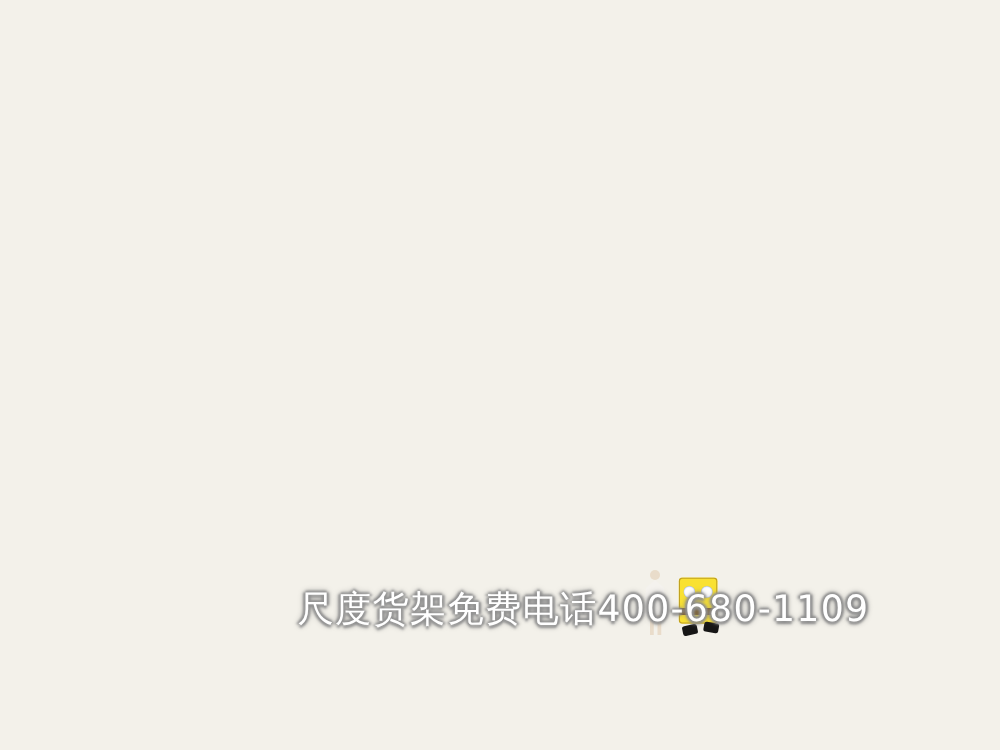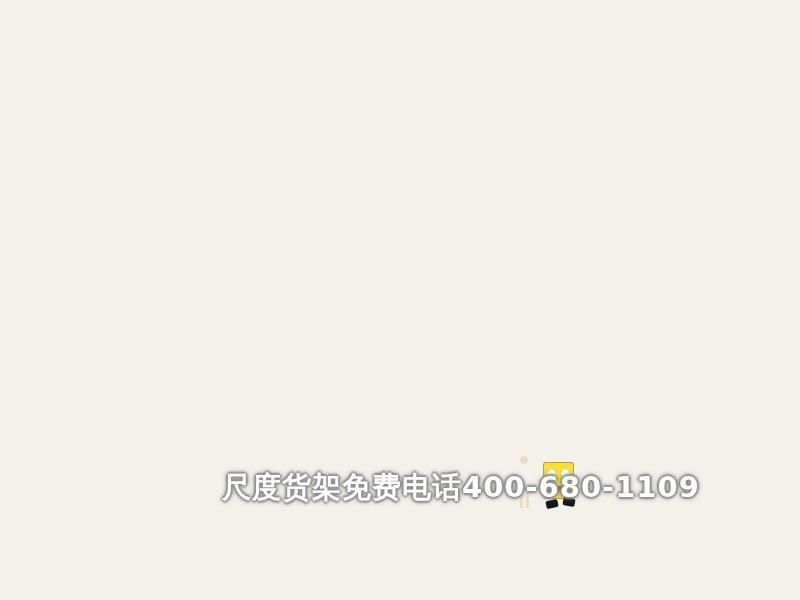--- a/index.html
+++ b/index.html
@@ -57,22 +57,22 @@
   .sponge::before,.sponge::after{content:"";position:absolute;top:20%;width:27%;height:24%;
     background:#fff;border-radius:50%;box-shadow:inset 0 0 1px #36f;}
   .sponge::before{left:14%;} .sponge::after{right:14%;}
   .bear{position:absolute;border-radius:46% 46% 40% 40%;
     background:radial-gradient(circle at 50% 22%, #6b4426 0 32%, #58341a 60%);}
   .bear.red::after{content:"";position:absolute;left:16%;top:46%;width:66%;height:32%;
     background:#b02630;border-radius:34%;}
   .dot{position:absolute;border-radius:50%;}
   .sign-txt{position:absolute;color:#fff;font-weight:bold;white-space:nowrap;
     text-shadow:-1px 0 #44443c,1px 0 #44443c,0 -1px #44443c,0 1px #44443c,1px 1px #44443c,-1px -1px #44443c;}
-  .watermark{position:absolute;color:#fff;font-weight:bold;white-space:nowrap;letter-spacing:1px;
-    text-shadow:-2px 0 2px #909090,2px 0 2px #909090,0 -2px 2px #909090,0 2px 2px #909090,0 0 6px #808080;}
+  .watermark{position:absolute;color:#fff;font-weight:normal;white-space:nowrap;letter-spacing:1px;
+    text-shadow:-2px 0 2px #909090,2px 0 2px #909090,0 -2px 2px #909090,0 2px 2px #909090,0 0 6px #808080;margin-left:16px;}
   .railline{position:absolute;background:#d6d2c4;height:2px;}
 </style>
 </head>
 <body>
 
 <div class="stage">
 
   <div class="abs outfloor" style="left:0;top:0;width:800px;height:600px;clip-path:polygon(0 562,52 548,400 500,770 452,800 446,800 600,0 600);"></div>
   <div class="smudge" style="left:420px;top:545px;width:110px;height:50px;"></div>
   <div class="smudge" style="left:260px;top:562px;width:80px;height:38px;"></div>

